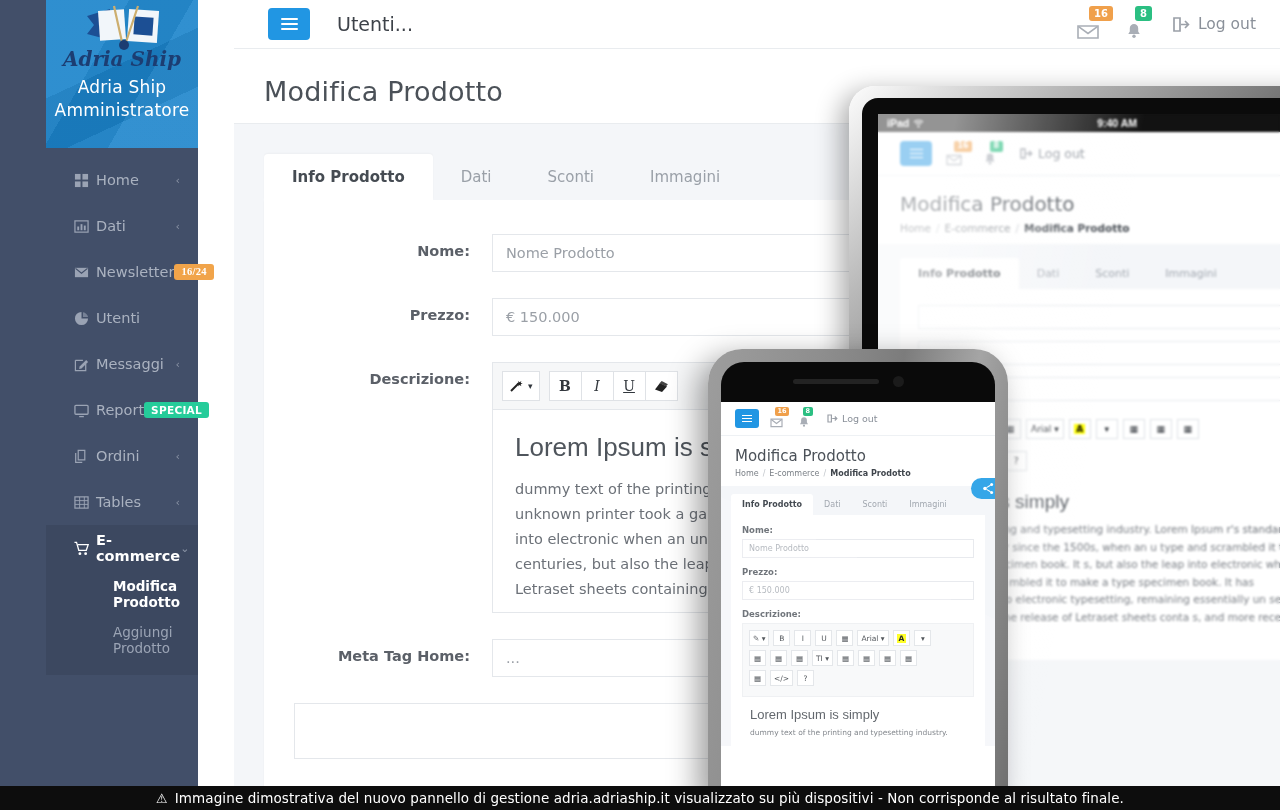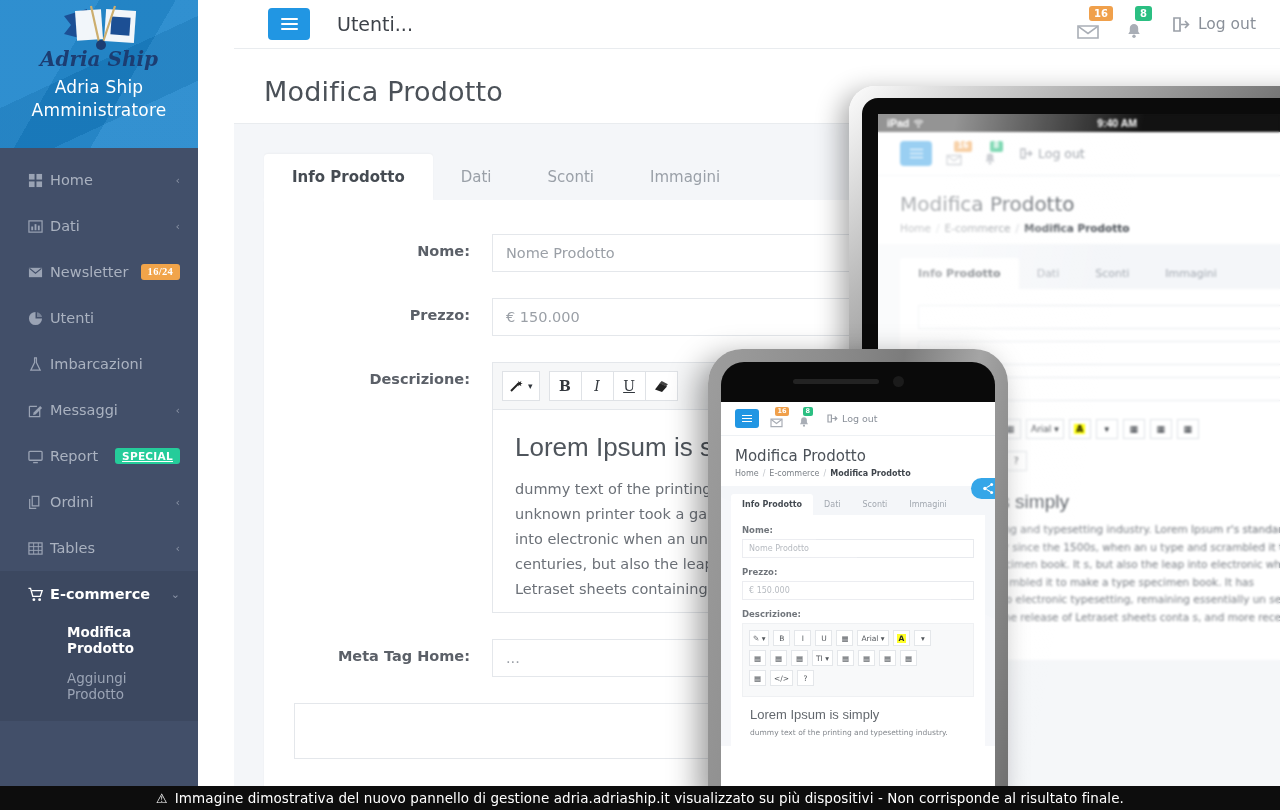--- a/index.html
+++ b/index.html
@@ -7,20 +7,21 @@
   body {
     font-family: "DejaVu Sans", "Liberation Sans", sans-serif;
     background:#ffffff;
     position:relative;
   }
 
   
   #sidebar{
     position:absolute; left:0; top:0; width:198px; height:786px;
     background:#424f69;
+    padding-left:46px;
   }
   #sidebar-brand{
     position:relative; height:148px; width:100%;
     background:#1b84cb;
     background-image:
       linear-gradient(120deg, rgba(255,255,255,.05) 0 35%, rgba(0,0,0,.04) 35% 62%, rgba(255,255,255,.06) 62% 100%),
       linear-gradient(-25deg, rgba(255,255,255,.05) 0 28%, rgba(0,0,0,.05) 28% 55%, rgba(255,255,255,.04) 55% 100%);
     overflow:hidden;
   }
   .brand-logo{
@@ -46,21 +47,21 @@
   .nav-item .nv-label{ flex:1 1 auto; }
   .nav-item .nv-caret{ color:#8b94a6; font-size:11px; }
   .nav-item.active-parent{ background:#3c4860; color:#ffffff; }
   .nav-item.active-parent .nv-ico{ color:#ffffff; }
   .badge{
     display:inline-block; font-size:10.5px; font-weight:700; color:#fff;
     border-radius:3px; padding:3px 7px 3px 7px; line-height:1;
     letter-spacing:.3px;
   }
   .badge.orange{ background:#f1a44a;font-family:Liberation Serif, serif; }
-  .badge.green{ background:#25cc9a;text-decoration:underline; }
+  .badge.green{ background:#25cc9a; }
   .badge.teal{ background:#2ad2c4; }
   .subnav{ background:#3c4860; padding-bottom:12px; }
   .subnav-item{
     display:block; padding:7px 18px 7px 67px; font-size:13.5px;
     color:#9ba4b5; cursor:pointer;
   }
   .subnav-item.sel{ color:#ffffff; font-weight:700; }
 
   
   #topbar{
@@ -355,28 +356,20 @@
           <svg width="15" height="15" viewBox="0 0 16 16">
             <path d="M8 8V1a7 7 0 1 0 7 7z" fill="#9aa3b4"></path>
             <path d="M9.6 1.2A7 7 0 0 1 15 6.4H9.6z" fill="#9aa3b4" opacity=".6"></path>
           </svg>
         </span>
         <span class="nv-label">Utenti</span>
       </div>
       <div class="nav-item">
         <span class="nv-ico">
           <svg width="15" height="15" viewBox="0 0 16 16">
-            <path d="M6.4 1h3.2M7 1v5L3 14h10L9 6V1" fill="none" stroke="#9aa3b4" stroke-width="1.3"></path>
-          </svg>
-        </span>
-        <span class="nv-label">Imbarcazioni</span>
-      </div>
-      <div class="nav-item">
-        <span class="nv-ico">
-          <svg width="15" height="15" viewBox="0 0 16 16">
             <path d="M1.5 3.5h8M1.5 3.5v11h11v-7" fill="none" stroke="#9aa3b4" stroke-width="1.3"></path>
             <path d="M6 10.2l7-7 2 2-7 7-2.6.6z" fill="#9aa3b4"></path>
           </svg>
         </span>
         <span class="nv-label">Messaggi</span>
         <span class="nv-caret">‹</span>
       </div>
       <div class="nav-item">
         <span class="nv-ico">
           <svg width="15" height="15" viewBox="0 0 16 16">

